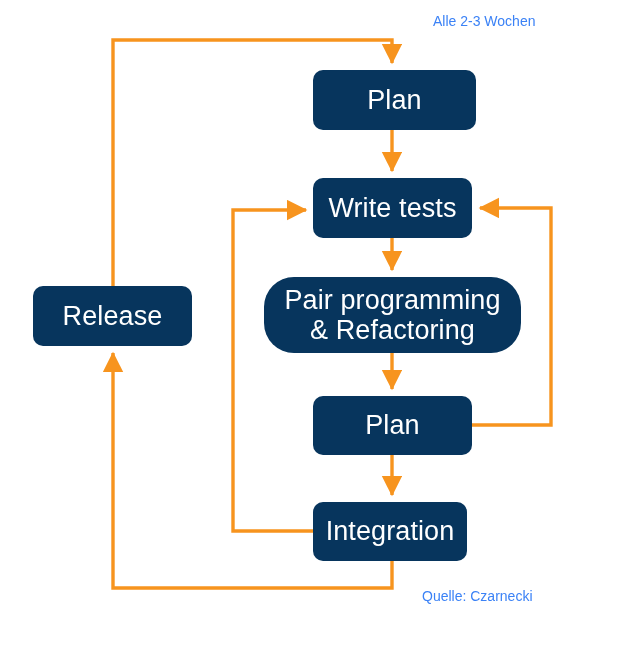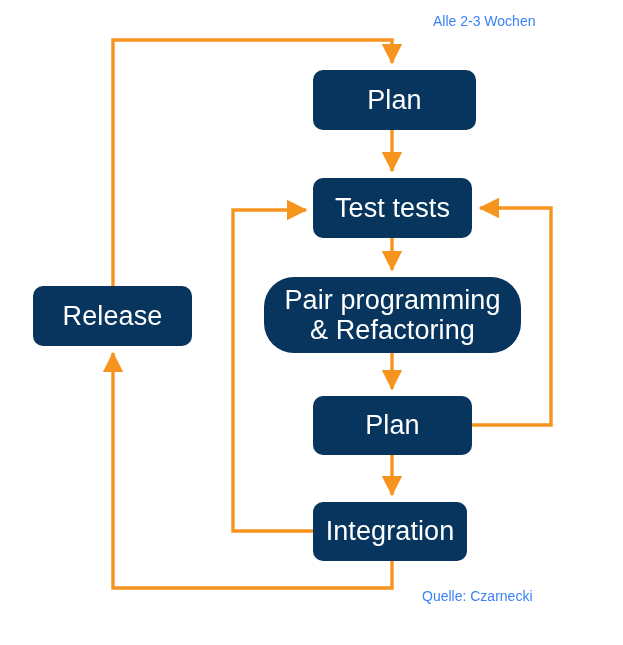--- a/index.html
+++ b/index.html
@@ -94,21 +94,21 @@
 
       <path d="M392,561 L392,588 L113,588 L113,353" marker-end="url(#arrowhead)"></path>
     </g>
   </svg>
 
   <div class="node" id="node-plan">
     <span class="label">Plan</span>
   </div>
 
   <div class="node" id="node-write-tests">
-    <span class="label">Test tests</span>
+    <span class="label">Write tests</span>
   </div>
 
   <div class="node" id="node-pair">
     <span class="label">Pair programming
 &amp; Refactoring</span>
   </div>
 
   <div class="node" id="node-test">
     <span class="label">Plan</span>
   </div>

